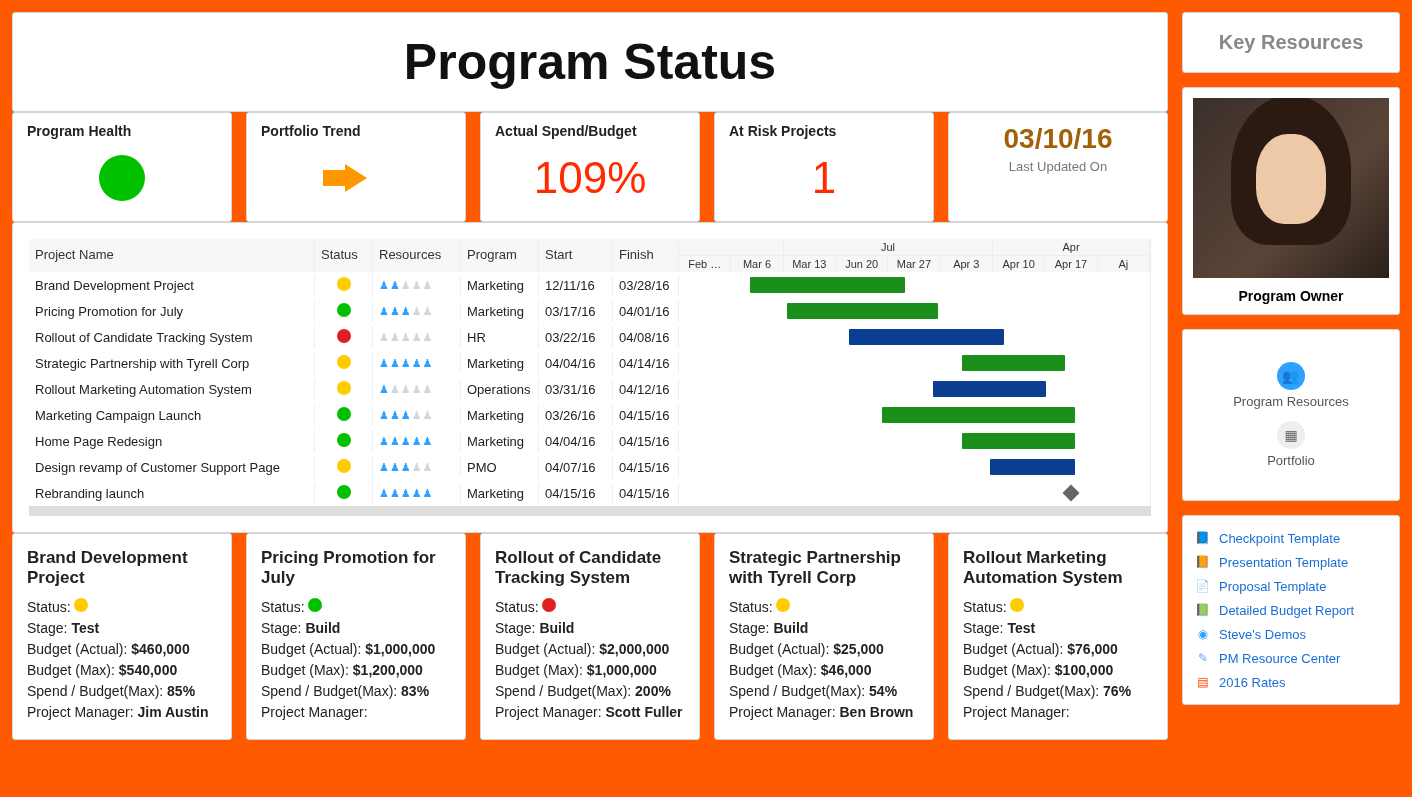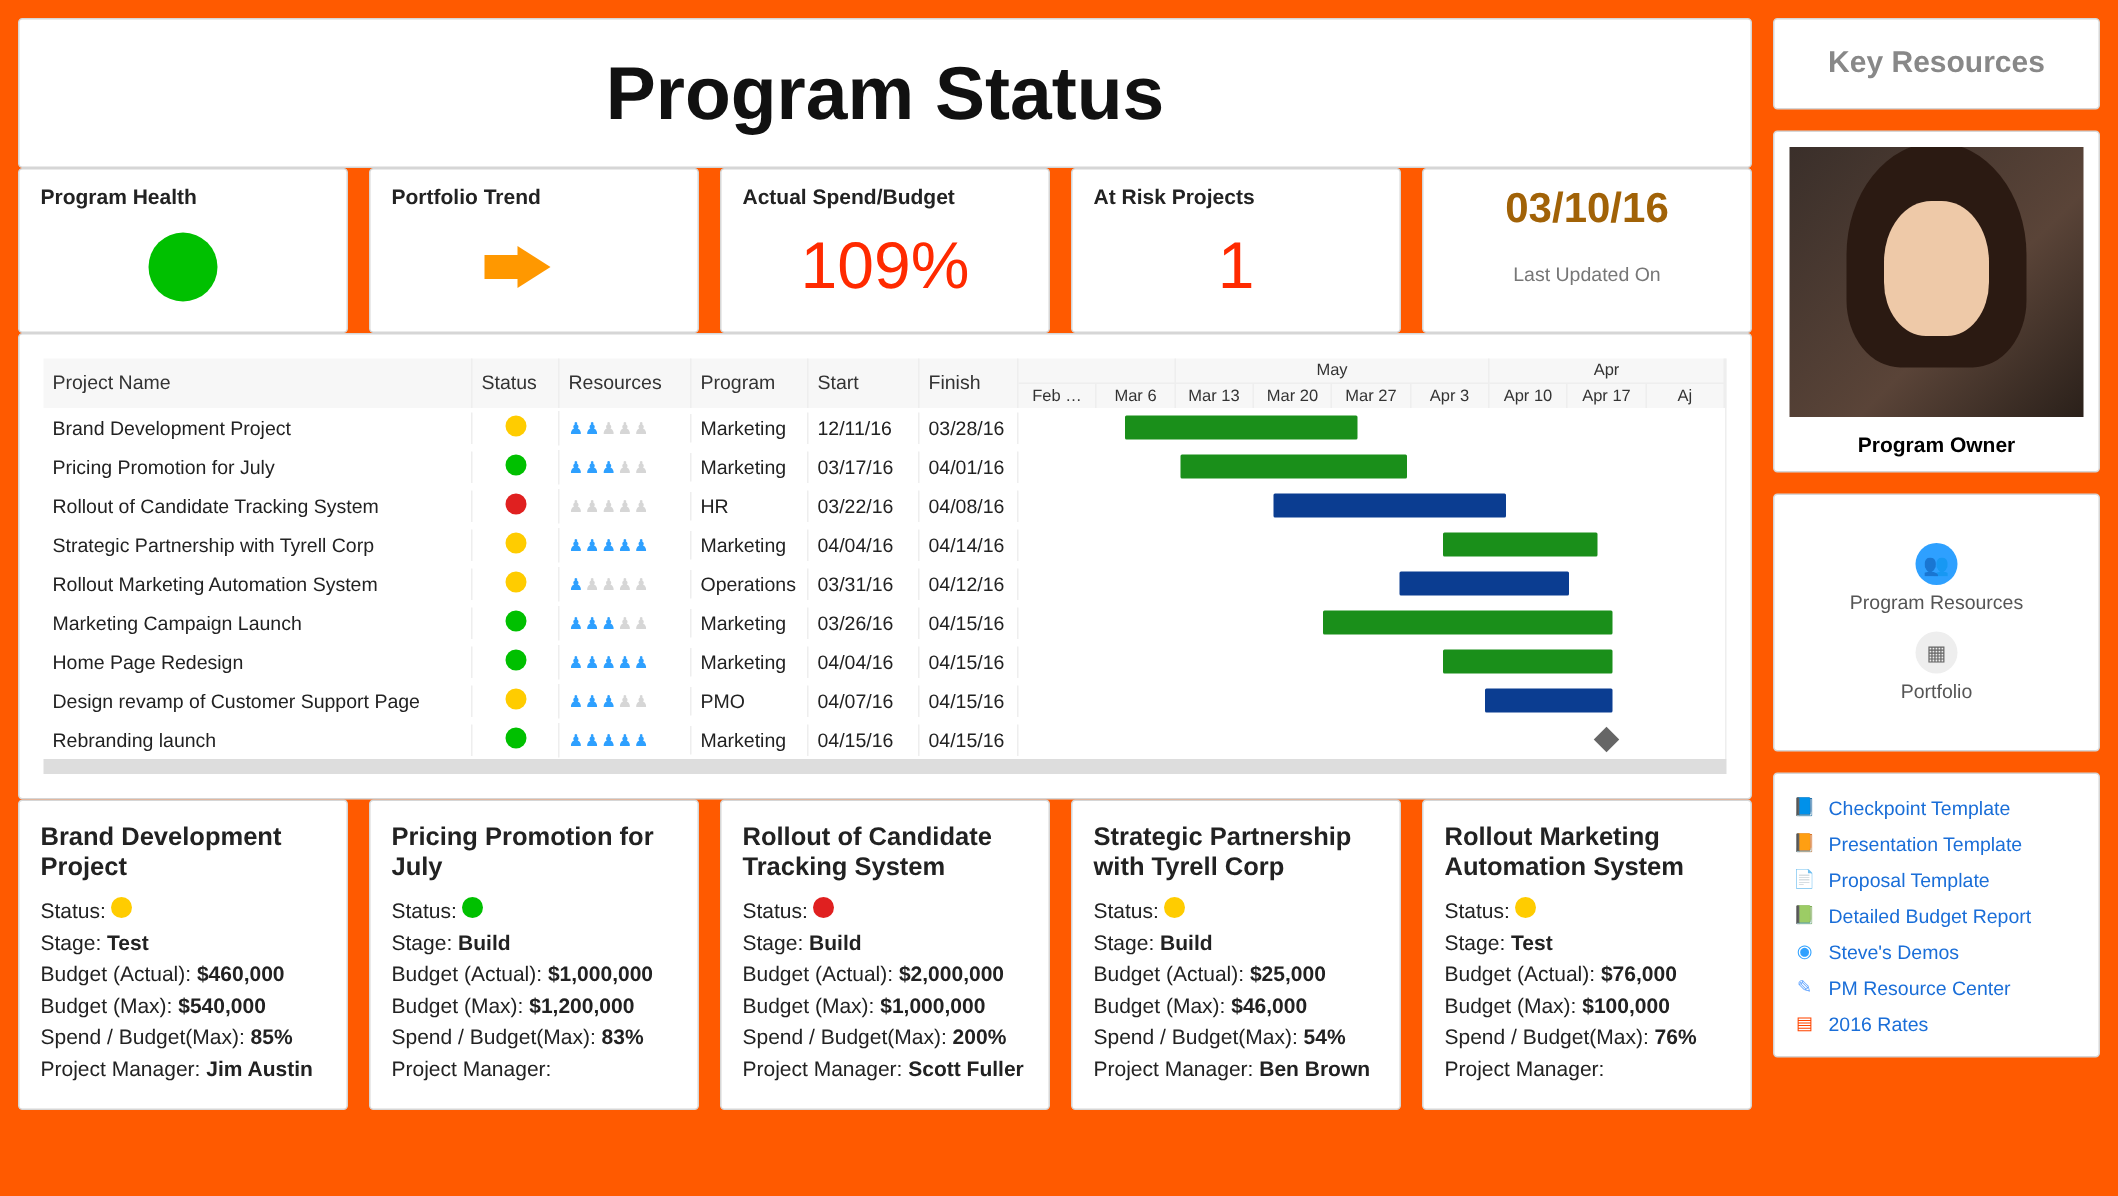--- a/index.html
+++ b/index.html
@@ -25,21 +25,21 @@
   padding: 10px 14px; min-height: 110px; display: flex; flex-direction: column;
 }
 .kpi-label { font-size: 14px; font-weight: 700; color: #222; margin-bottom: 6px; }
 .kpi-body { flex: 1; display: flex; align-items: center; justify-content: center; }
 .circle-green { width: 46px; height: 46px; border-radius: 50%; background: #00c000; }
 .trend-arrow { width: 0; height: 0; border-top: 14px solid transparent; border-bottom: 14px solid transparent; border-left: 22px solid #ff9800; position: relative; }
 .trend-arrow::before { content: ""; position: absolute; left: -44px; top: -8px; width: 24px; height: 16px; background: #ff9800; }
 .kpi-big-red { font-size: 44px; font-weight: 400; color: #ff2a00; }
 .kpi-date { display:flex; flex-direction:column; align-items:center; justify-content:center; }
 .kpi-date .d { font-size: 28px; font-weight: 700; color: #a16207; }
-.kpi-date .lbl { font-size: 13px; color: #777; margin-top: 20px; text-align: center; }
+.kpi-date .lbl { font-size: 13px; color: #777; margin-top: 4px; text-align: center; }
 
 .gantt-panel { padding: 16px; }
 .gcol { border-right: 1px solid #eee; }
 .gcol-name { width: 286px; }
 .gcol-status { width: 58px; }
 .gcol-res { width: 88px; }
 .gcol-prog { width: 78px; }
 .gcol-start { width: 74px; }
 .gcol-finish { width: 66px; }
 .gcol-tl { flex: 1; position: relative; }
@@ -133,28 +133,28 @@
     <div class="ghead">
       <div class="gcol gcol-name">Project Name</div>
       <div class="gcol gcol-status">Status</div>
       <div class="gcol gcol-res">Resources</div>
       <div class="gcol gcol-prog">Program</div>
       <div class="gcol gcol-start">Start</div>
       <div class="gcol gcol-finish">Finish</div>
       <div class="gcol gcol-tl tl-head">
         <div class="tl-months">
           <div class="tick top" style="flex:2"></div>
-          <div class="tick top" style="flex:4">May</div>
+          <div class="tick top" style="flex:4">Jul</div>
           <div class="tick top" style="flex:3">Apr</div>
         </div>
         <div class="tl-months" id="tl-ticks">
             <div class="tick">Feb …</div>
             <div class="tick">Mar 6</div>
             <div class="tick">Mar 13</div>
-            <div class="tick">Mar 20</div>
+            <div class="tick">Jun 20</div>
             <div class="tick">Mar 27</div>
             <div class="tick">Apr 3</div>
             <div class="tick">Apr 10</div>
             <div class="tick">Apr 17</div>
             <div class="tick">Aj</div>
           </div>
       </div>
     </div>
     <div id="gantt-body">
         <div class="grow">

